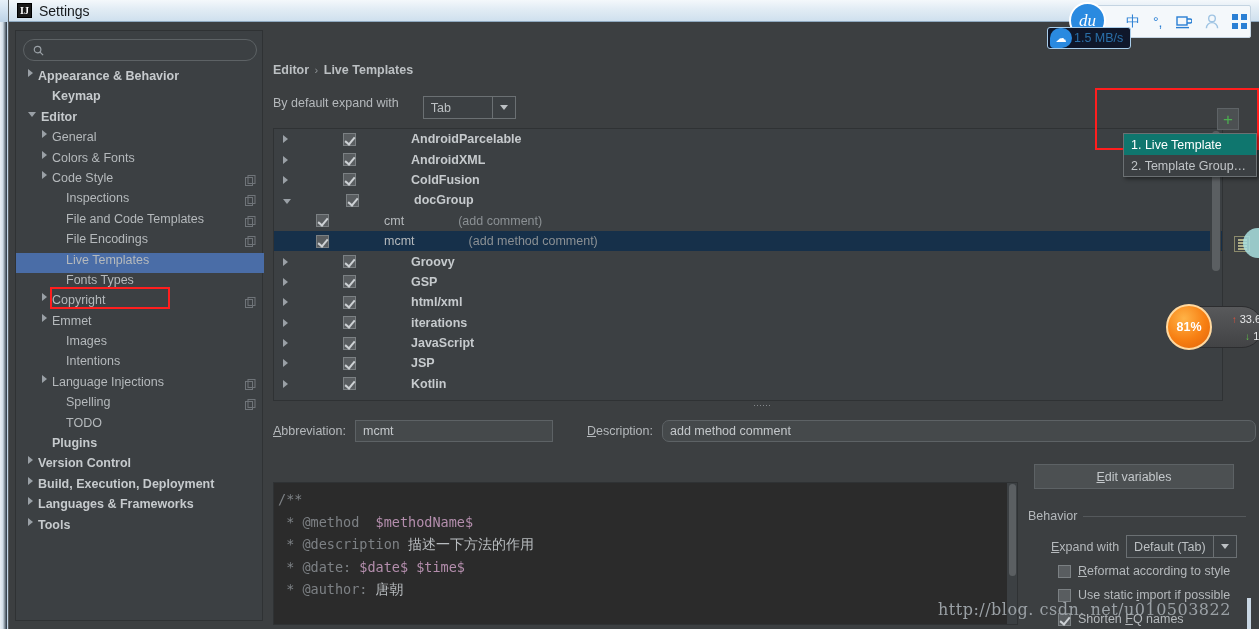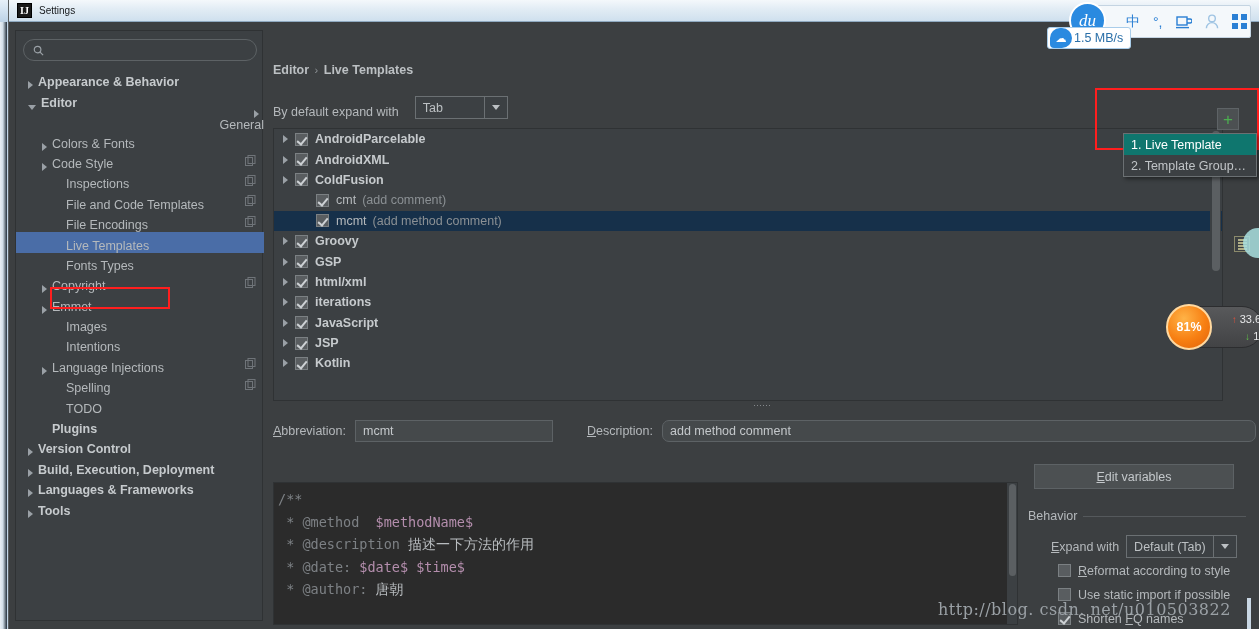--- a/index.html
+++ b/index.html
@@ -54,21 +54,21 @@
     border-bottom: 1px solid #8fa9c0;
     display: flex; align-items: center; padding-left: 8px; gap: 7px;
   }
   .ij-logo {
     width: 15px; height: 15px; background: #1a1a1a;
     color: #fff; font-size: 10px; font-weight: bold;
     display: flex; align-items: center; justify-content: center;
     font-family: "Liberation Serif", serif;
     border: 1px solid #000;
   }
-  .title-text { font-size: 10px; color: #16191c; }
+  .title-text { font-size: 14px; color: #16191c; }
 
   
   .body {
     position: absolute; left: 0; top: 22px; width: 1251px; height: 607px;
     background: #3c3f41;
   }
 
   
   .sidebar {
     position: absolute; left: 6px; top: 8px; width: 248px; height: 591px;
@@ -77,21 +77,21 @@
   }
   .search-box {
     position: absolute; left: 7px; top: 8px; width: 234px; height: 22px;
     border: 1px solid #5d6265; border-radius: 11px; background: #3c4043;
   }
   .search-ic {
     position: absolute; left: 9px; top: 5px; width: 11px; height: 11px;
   }
   .tree { position: absolute; left: 0; top: 38px; width: 248px; }
   .trow {
-    position: relative; height: 20.4px; display: flex; align-items: flex-end;
+    position: relative; height: 20.4px; display: flex; align-items: flex-start;
     font-size: 12.5px; color: #b5b9bc; white-space: nowrap;
   }
   .trow.bold { font-weight: bold; color: #c6cacd; }
   .trow.selected { background: #4a6da7; }
   .trow .arrow {
     width: 0; height: 0; margin-right: 5px; flex: 0 0 auto;
     border-left: 5px solid #9aa0a6;
     border-top: 4px solid transparent; border-bottom: 4px solid transparent;
   }
   .trow .arrow.down {
@@ -118,21 +118,21 @@
   
   .main {
     position: absolute; left: 262px; top: 8px; width: 983px; height: 591px;
   }
   .breadcrumb {
     position: absolute; left: 2px; top: 33px;
     font-size: 12.5px; font-weight: bold; color: #bcc0c3;
   }
   .breadcrumb .sep { font-weight: normal; color: #8d9296; font-size: 11px; padding: 0 2px; }
   .expandrow {
-    position: absolute; left: 2px; top: 66px; display: flex; align-items: flex-end; gap: 16px;
+    position: absolute; left: 2px; top: 66px; display: flex; align-items: flex-start; gap: 24px;
   }
   .expandrow .lbl { font-size: 12.5px; color: #b5b9bc; }
   .combo {
     display: flex; align-items: stretch; height: 23px;
     border: 1px solid #6b7073; background: #3c4043;
   }
   .combo .val {
     min-width: 68px; padding: 0 7px; display: flex; align-items: center;
     font-size: 12.5px; color: #bcc0c3;
   }
@@ -146,21 +146,21 @@
     border-top: 5px solid #bcc0c3;
   }
 
   
   .tpl-list {
     position: absolute; left: 2px; top: 98px; width: 950px; height: 273px;
     background: #3c4043; border: 1px solid #2f3234; overflow: hidden;
   }
   .tpl-row {
     position: relative; height: 20.4px; display: flex; align-items: center;
-    font-size: 12.5px; color: #b5b9bc; white-space: nowrap; padding-left: 9px;
+    font-size: 12.5px; color: #b5b9bc; white-space: nowrap; padding-left: 9px; gap: 48px;
   }
   .tpl-row.grp { font-weight: bold; color: #c6cacd; }
   .tpl-row.sel { background: #16304a; }
   .tpl-row .arrow {
     width: 0; height: 0; margin-right: 7px; flex: 0 0 auto;
     border-left: 5px solid #9aa0a6;
     border-top: 4px solid transparent; border-bottom: 4px solid transparent;
   }
   .tpl-row .arrow.down {
     border-left: 4px solid transparent; border-right: 4px solid transparent;
@@ -239,21 +239,21 @@
   }
   .opt-line {
     position: absolute; left: 812px; top: 486px; width: 163px; height: 1px;
     background: #55595c;
   }
   .opt-expand {
     position: absolute; left: 780px; top: 505px;
     display: flex; align-items: center; gap: 7px;
   }
   .opt-cb-row {
-    position: absolute; left: 787px; display: flex; gap: 7px;
+    position: absolute; left: 787px; display: flex; align-items: center; gap: 7px;
     font-size: 12.5px; color: #b5b9bc;
   }
   .cb2 {
     width: 13px; height: 13px; background: #595d60; border: 1px solid #7b8083;
     position: relative; flex: 0 0 auto;
   }
   .cb2.on::after {
     content: ""; position: absolute; left: 3px; top: 1px;
     width: 4px; height: 8px; border: solid #cdd1d4;
     border-width: 0 2px 2px 0; transform: rotate(40deg);
@@ -306,21 +306,21 @@
     font-family: "Liberation Serif", serif;
     border: 2px solid #fff;
   }
   .du-grid {
     display: grid; grid-template-columns: 6px 6px; grid-template-rows: 6px 6px;
     gap: 3px;
   }
   .du-grid span { background: #2a7fd4; display: block; }
   .speed-chip {
     position: absolute; left: 1047px; top: 27px; height: 22px;
-    background: #ffffff; border: 1px solid #a9cdea; border-radius: 3px;
+    background: #0f172a; border: 1px solid #a9cdea; border-radius: 3px;
     display: flex; align-items: center; padding: 0 7px 0 26px;
     font-size: 12.5px; color: #2a6fa8;
   }
   .cloud-ic {
     position: absolute; left: 1050px; top: 28px; width: 22px; height: 20px;
     background: #2a8ae0; border-radius: 10px 10px 10px 4px;
     color: #fff; font-size: 11px;
     display: flex; align-items: center; justify-content: center;
   }
 
@@ -390,25 +390,29 @@
           <svg class="search-ic" viewBox="0 0 12 12">
             <circle cx="5" cy="5" r="3.6" fill="none" stroke="#9aa0a6" stroke-width="1.3"></circle>
             <line x1="7.7" y1="7.7" x2="11" y2="11" stroke="#9aa0a6" stroke-width="1.3"></line>
           </svg>
         </div>
         <div class="tree" id="sidebar-tree">
             <div class="trow bold" style="padding-left: 12px;">
               <span class="arrow "></span>
               <span>Appearance &amp; Behavior</span>
             </div>
+            <div class="trow bold" style="padding-left: 26px;">
+              <span class="arrow none"></span>
+              <span>Keymap</span>
+            </div>
             <div class="trow bold" style="padding-left: 12px;">
               <span class="arrow down"></span>
               <span>Editor</span>
             </div>
-            <div class="trow" style="padding-left: 26px; flex-direction: column;">
+            <div class="trow" style="padding-left: 26px;">
               <span class="arrow "></span>
               <span>General</span>
             </div>
             <div class="trow" style="padding-left: 26px;">
               <span class="arrow "></span>
               <span>Colors &amp; Fonts</span>
             </div>
             <div class="trow" style="padding-left: 26px;">
               <span class="arrow "></span>
               <span>Code Style</span>
@@ -540,20 +544,25 @@
               </div>
               <div class="tpl-row grp">
                 <span class="arrow"></span>
                 <span class="cb"></span>
                 <span>AndroidXML</span>
               </div>
               <div class="tpl-row grp">
                 <span class="arrow"></span>
                 <span class="cb"></span>
                 <span>ColdFusion</span>
+              </div>
+              <div class="tpl-row grp">
+                <span class="arrow down"></span>
+                <span class="cb"></span>
+                <span>docGroup</span>
               </div>
               <div class="tpl-row indent">
                 <span class="cb"></span>
                 <span>cmt</span>
                 <span class="desc">(add comment)</span>
               </div>
               <div class="tpl-row indent sel">
                 <span class="cb"></span>
                 <span>mcmt</span>
                 <span class="desc">(add method comment)</span>

